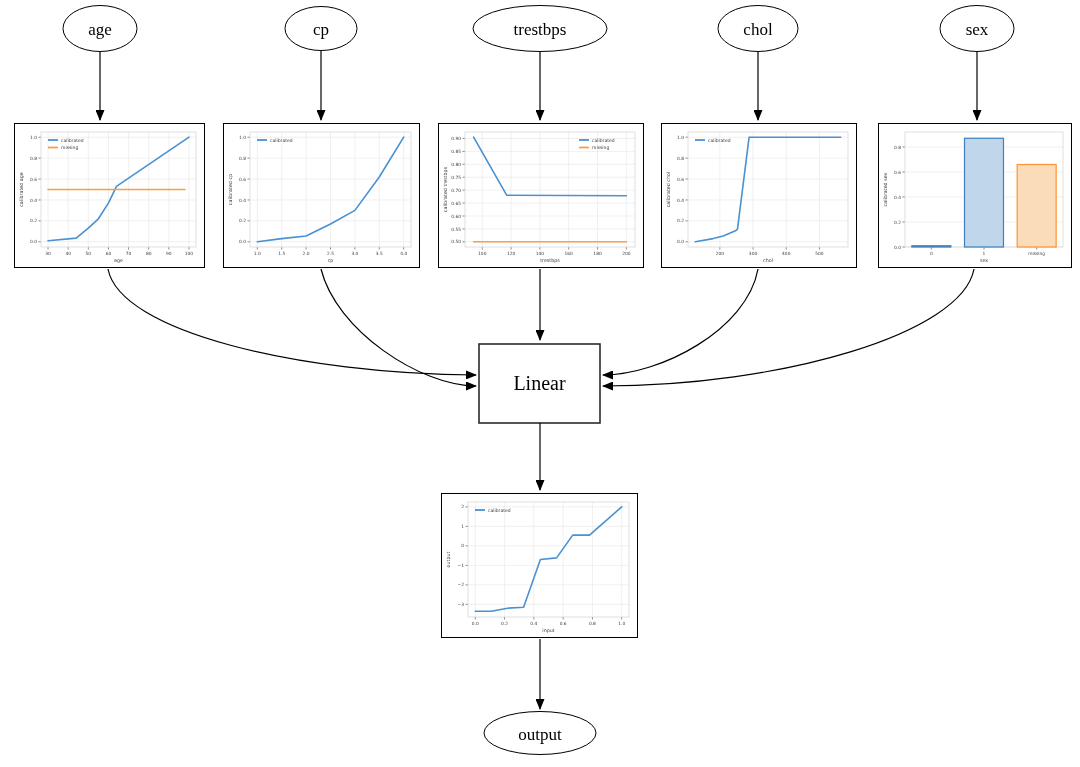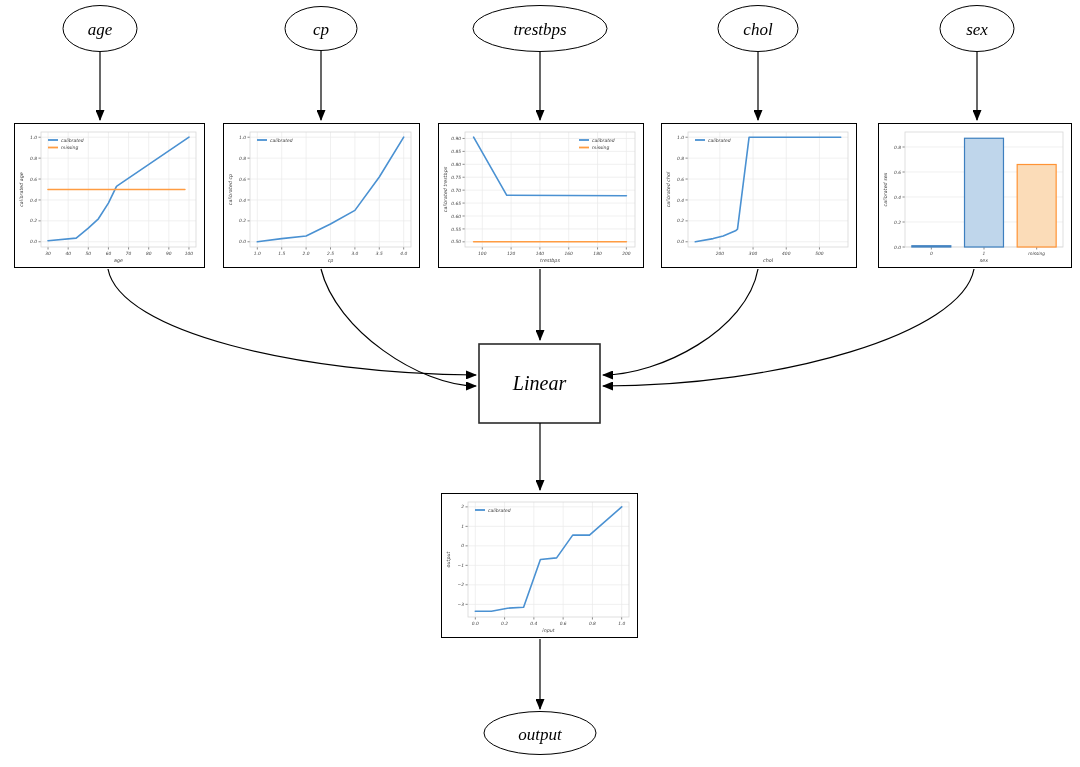--- a/index.html
+++ b/index.html
@@ -1,18 +1,18 @@
 <!DOCTYPE html>
 <html><head>
 <meta charset="utf-8">
 <style>
   html,body{margin:0;padding:0;background:#ffffff;}
   body{width:1080px;height:767px;position:relative;overflow:hidden;
        font-family:"DejaVu Sans",sans-serif;}
-  .canvas{position:absolute;inset:0;width:1080px;height:719px;font-style:italic;}
+  .canvas{position:absolute;inset:0;width:1080px;height:719px;}
   svg.graph{position:absolute;left:0;top:0;z-index:0;}
   .node-label{font-family:"Liberation Serif","DejaVu Serif",serif;fill:#000;}
   .chart{position:absolute;z-index:1;background:#ffffff;border:1px solid #000;
          box-sizing:border-box;}
   #chart-age{left:14px;top:123px;width:191px;height:145px;}
   #chart-cp{left:223px;top:123px;width:197px;height:145px;}
   #chart-trestbps{left:438px;top:123px;width:206px;height:145px;}
   #chart-chol{left:661px;top:123px;width:196px;height:145px;}
   #chart-sex{left:878px;top:123px;width:194px;height:145px;}
   #chart-output{left:441px;top:493px;width:197px;height:145px;}

